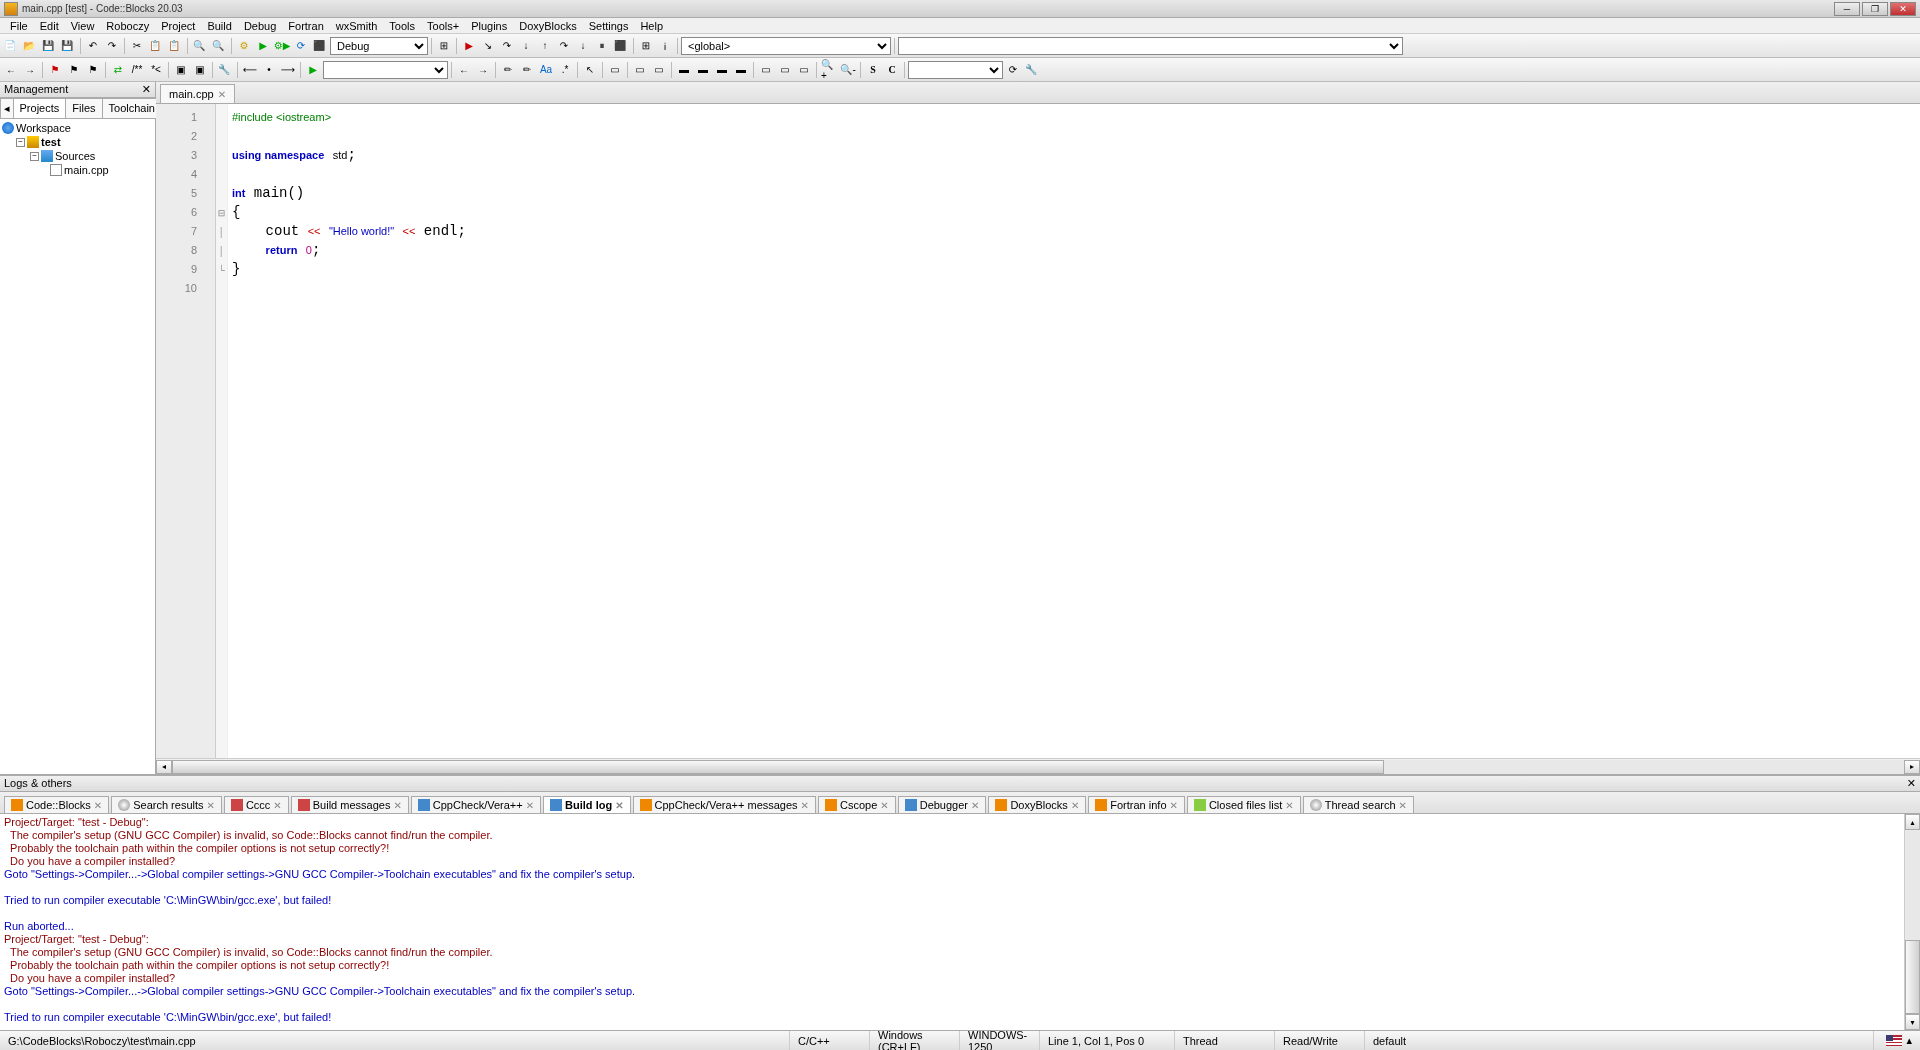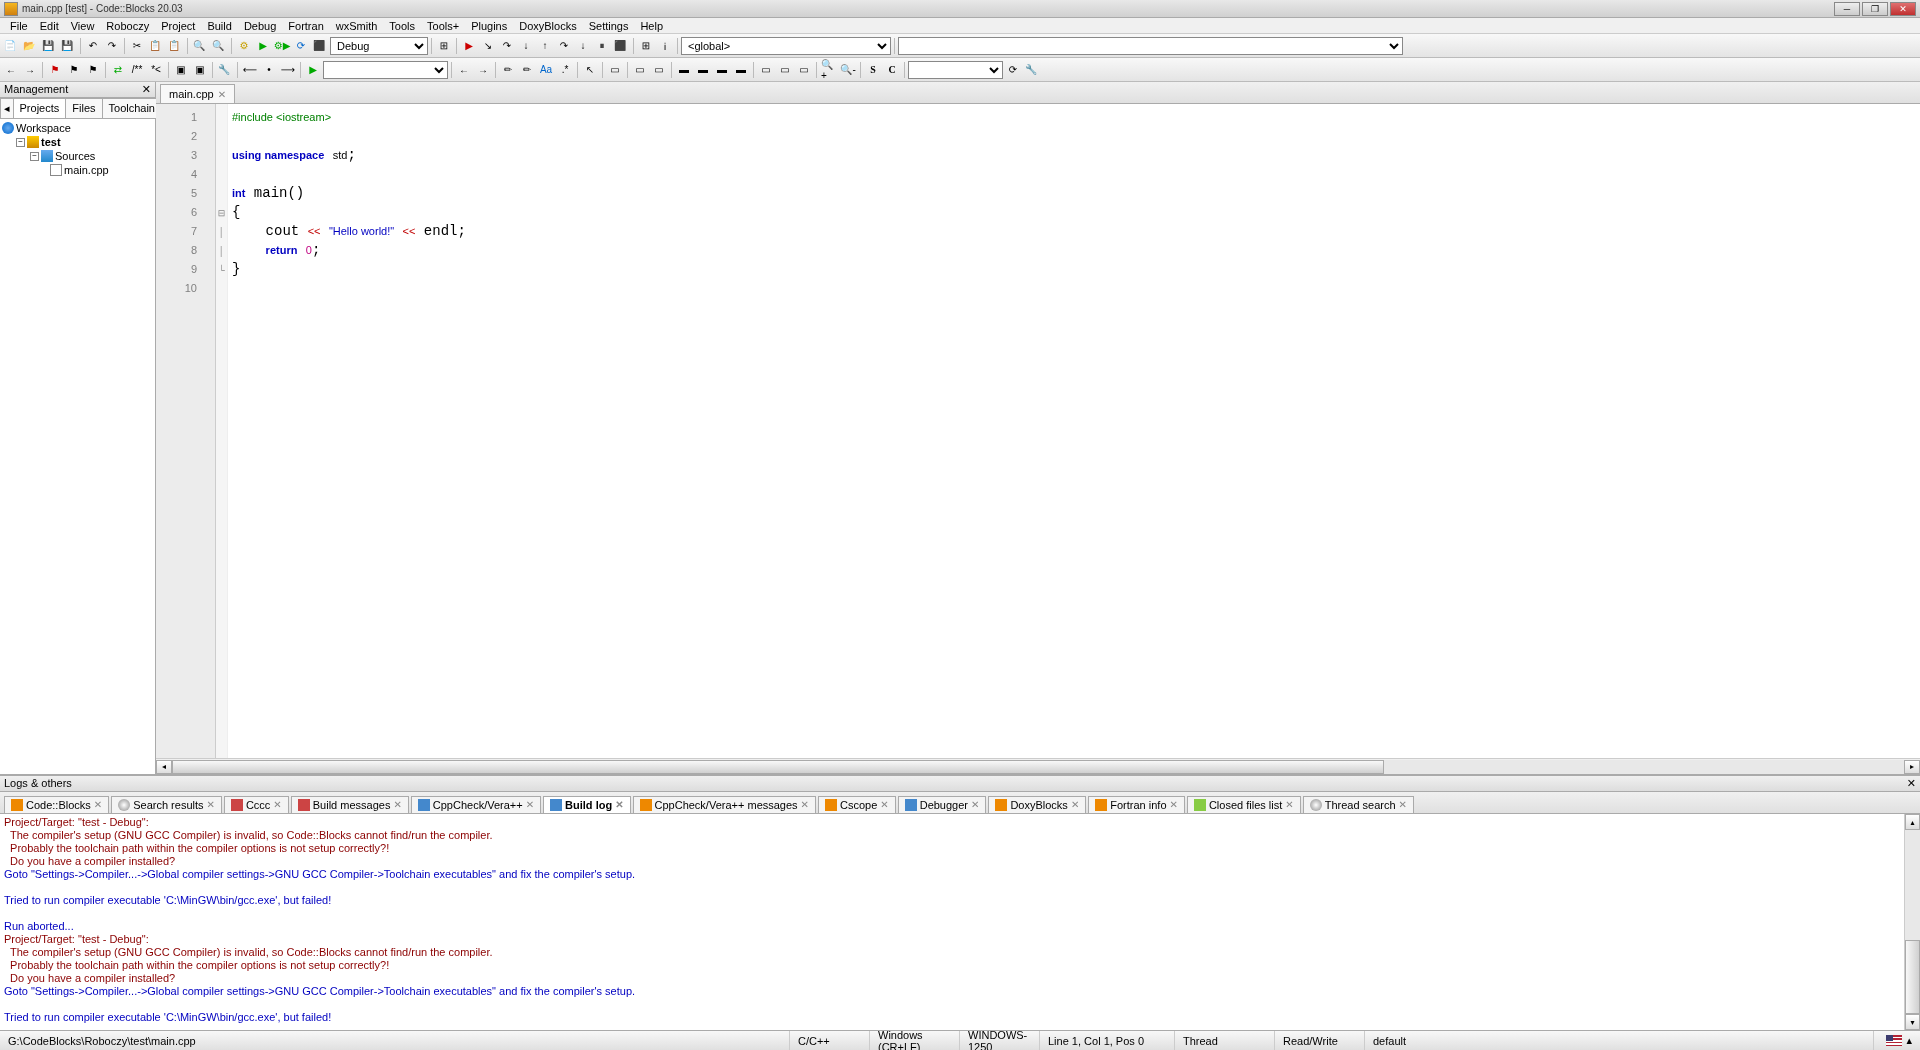--- a/index.html
+++ b/index.html
@@ -45,21 +45,21 @@
 .num { color: #c00080; }
 .fn { color: #000; }
 .op { color: #c00000; }
 .hscroll { height: 16px; background: #f0f0f0; border-top: 1px solid #ccc; display: flex; align-items: center; }
 .hscroll .arrow { width: 16px; height: 14px; background: linear-gradient(#fff,#ddd); border: 1px solid #aaa; display:flex; align-items:center; justify-content:center; font-size:8px; cursor:pointer; }
 .hscroll .track { flex: 1; height: 14px; background: #e8e8e8; position: relative; }
 .hscroll .thumb { position: absolute; left: 0; width: 70%; height: 100%; background: linear-gradient(#f8f8f8,#d0d0d0); border: 1px solid #aaa; }
 .logs { height: 256px; display: flex; flex-direction: column; border-top: 2px solid #aaa; }
 .logs-header { background: linear-gradient(#f0f0f0,#ddd); padding: 1px 4px; font-size: 10px; border-bottom: 1px solid #aaa; display: flex; justify-content: space-between; }
 .logtabs { display: flex; background: linear-gradient(#f0f0f0,#e0e0e0); height: 22px; align-items: flex-end; padding-left: 4px; border-bottom: 1px solid #aaa; overflow: hidden; }
-.logtab { background: #f4f4f4; border: 1px solid #aaa; border-bottom: none; padding: 2px 6px; display: flex; align-items: flex-start; gap: 3px; font-size: 11px; cursor: pointer; margin-right: 2px; white-space: nowrap; }
+.logtab { background: #f4f4f4; border: 1px solid #aaa; border-bottom: none; padding: 2px 6px; display: flex; align-items: center; gap: 3px; font-size: 11px; cursor: pointer; margin-right: 2px; white-space: nowrap; }
 .logtab.active { background: #fff; font-weight: bold; }
 .logtab .ticon { width: 12px; height: 12px; display: inline-block; }
 .logtab .x { font-size: 10px; color: #888; cursor: pointer; }
 .logbody { flex: 1; background: #fff; padding: 2px 4px; font-family: 'Courier New', monospace; font-size: 11px; line-height: 13px; overflow: auto; white-space: pre; }
 .logbody .blue { color: #0000c0; }
 .logbody .darkred { color: #8b0000; }
 .statusbar { height: 20px; background: linear-gradient(#f8f8f8,#e0e0e0); border-top: 1px solid #aaa; display: flex; align-items: center; font-size: 11px; }
 .statusbar .cell { padding: 0 8px; border-right: 1px solid #ccc; height: 100%; display: flex; align-items: center; }
 .statusbar .cell.path { flex: 0 0 790px; }
 .flag { width: 16px; height: 11px; background: linear-gradient(to bottom, #b22234 0%, #b22234 15%, #fff 15%, #fff 30%, #b22234 30%, #b22234 45%, #fff 45%, #fff 60%, #b22234 60%, #b22234 75%, #fff 75%, #fff 90%, #b22234 90%); position: relative; margin: 0 4px; }

